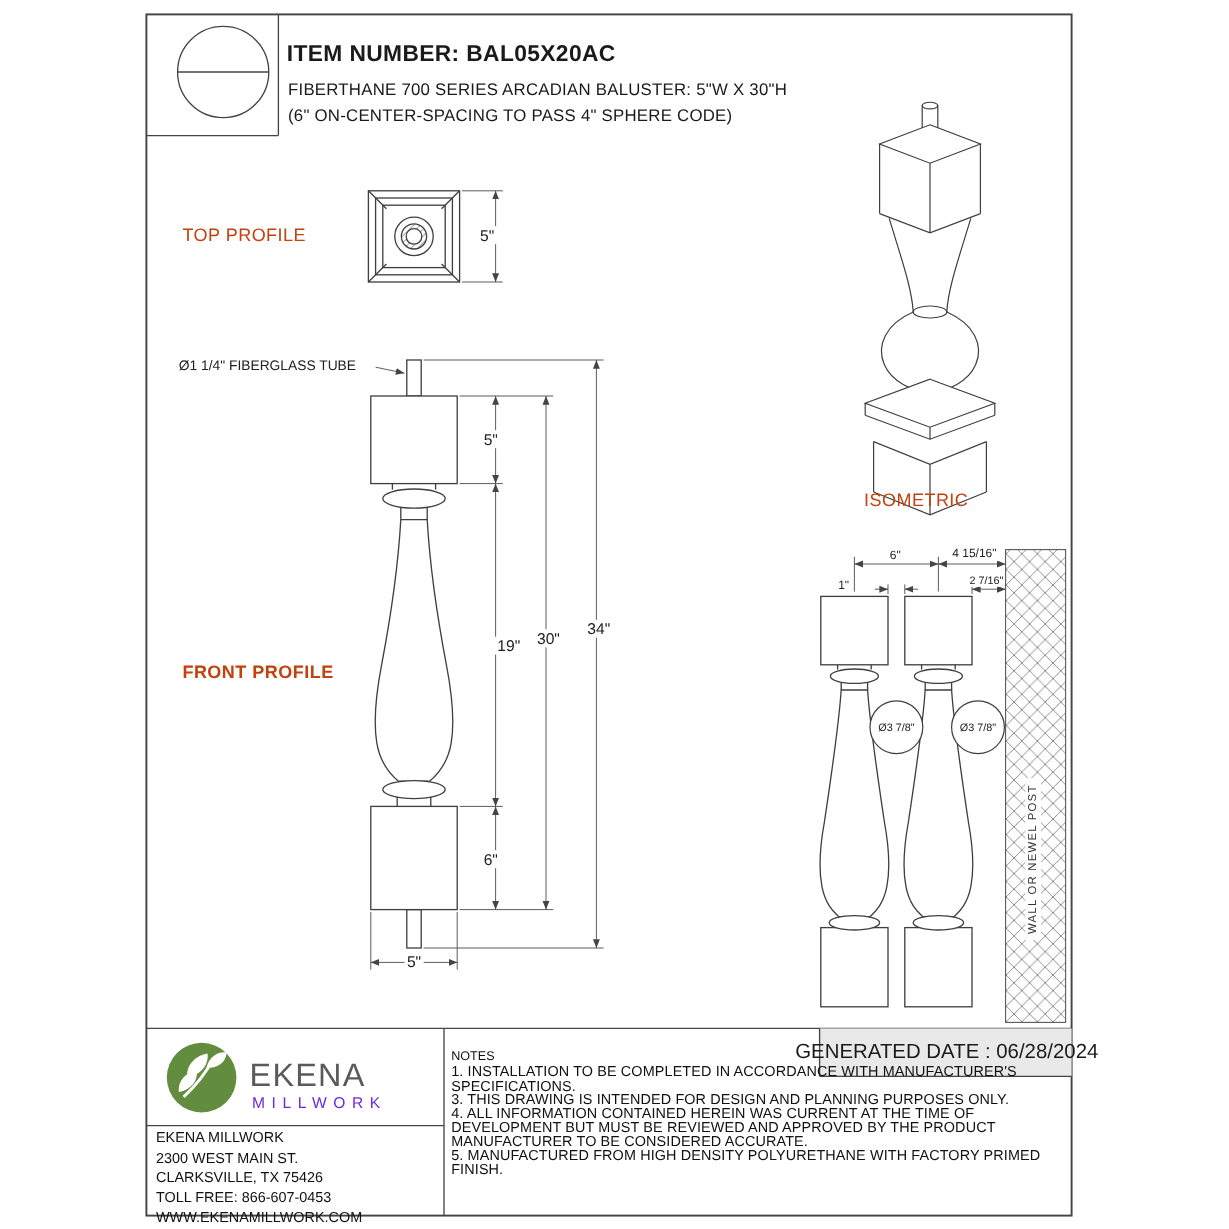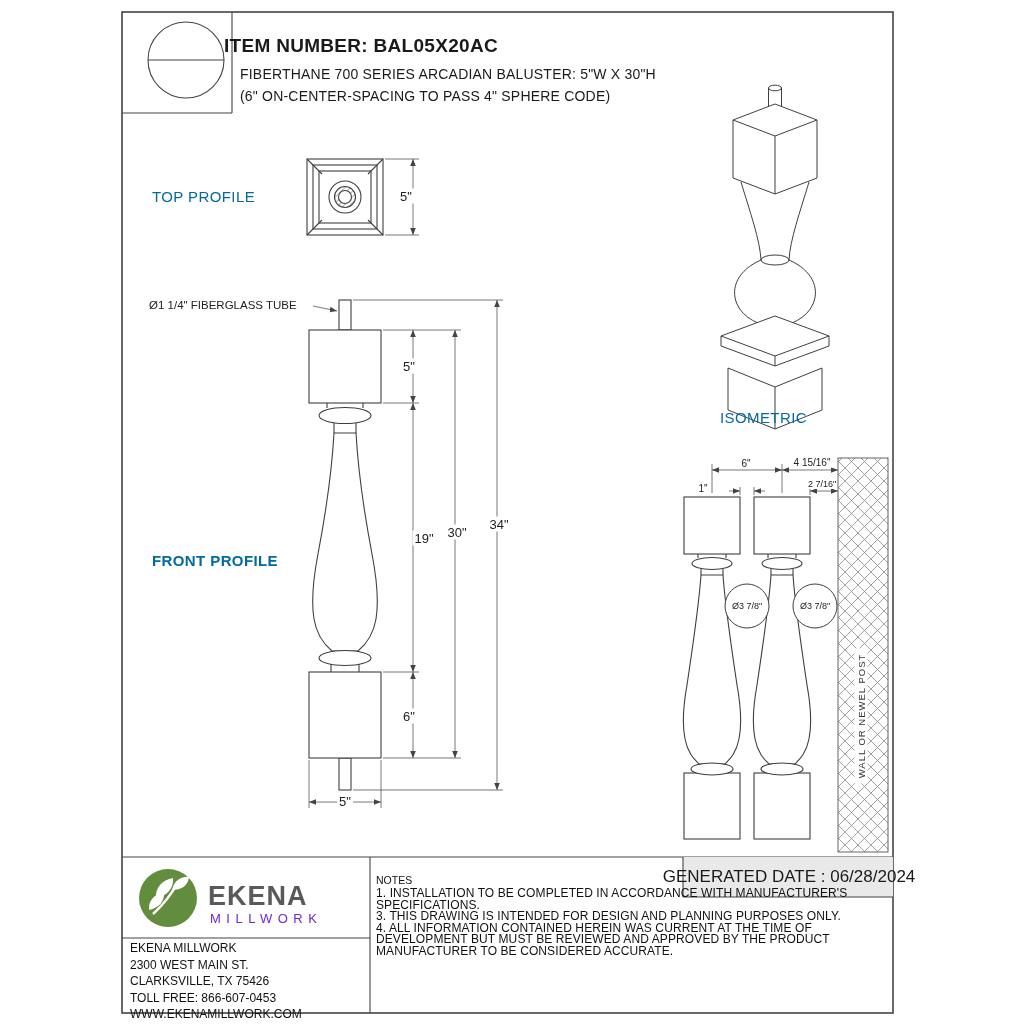--- a/index.html
+++ b/index.html
@@ -2,32 +2,32 @@
 <html><head>
 <meta charset="utf-8">
 <style>
   html,body { margin:0; padding:0; background:#fff; }
   .sheet { position:relative; width:1024px; height:1024px; background:#fff;
            font-family:"Liberation Sans", sans-serif; color:#1a1a1a; overflow:hidden; }
   .sheet svg.art { position:absolute; left:0; top:0; }
   .txt { position:absolute; white-space:nowrap; }
   .title { font-size:19px; font-weight:bold; letter-spacing:.3px; }
   .sub { font-size:14px; letter-spacing:.2px; }
-  .viewlabel { font-size:15px; letter-spacing:.4px; color:#0369a1; }
+  .viewlabel { font-size:15px; letter-spacing:.4px; color:#c2410c; }
   .note-small { font-size:11.5px; color:#222; }
   .dim { position:absolute; transform:translate(-50%,-50%); background:#fff;
          padding:0 2px; font-size:13px; color:#222; white-space:nowrap; }
   .dim.sm { font-size:10px; }
   .dim.xs { font-size:9px; padding:0 1px; }
   .walltext { position:absolute; transform:translate(-50%,-50%) rotate(-90deg);
               background:#fff; padding:1px 5px; font-size:9.5px; letter-spacing:1px;
               color:#333; white-space:nowrap; }
   .gendate { position:absolute; transform:translate(-50%,-50%); font-size:17px;
              font-weight:normal; white-space:nowrap; }
-  .brand-name { font-size:27px; font-weight:bold; letter-spacing:1px; color:#595a5c; }
+  .brand-name { font-size:27px; font-weight:normal; letter-spacing:1px; color:#595a5c; }
   .brand-sub { font-size:13px; letter-spacing:5.5px; color:#6d28d9; }
   .addr { position:absolute; left:130px; top:940px; font-size:12px; line-height:16.5px; color:#111; }
   .notes { position:absolute; left:376px; top:874px; width:514px; color:#111; }
   .notes .nt { font-size:10.5px; margin-bottom:2px; }
   .notes .note { font-size:12px; line-height:11.6px; letter-spacing:.1px; white-space:normal; }
 </style>
 </head>
 <body>
 
 <div class="sheet">
@@ -180,21 +180,21 @@
 
     <g>
       <circle cx="168" cy="898" r="29" fill="#628c3e"></circle>
       <path d="M153,914 C162,906 170,897 178,882" stroke="#fff" stroke-width="2.5" fill="none"></path>
       <path d="M156,898 C155,888 162,880 173,878 C174,888 167,896 156,898 Z" fill="#fff"></path>
       <path d="M149,910 C148,901 154,894 164,892 C165,901 159,908 149,910 Z" fill="#fff"></path>
       <path d="M172,890 C174,881 181,876 189,877 C188,886 181,890 172,890 Z" fill="#fff"></path>
     </g>
   </svg>
 
-  <div class="txt title" style="left:224px; top:35px;">ITEM NUMBER: BAL05X20AC</div>
+  <div class="txt title" style="left:239px; top:35px;">ITEM NUMBER: BAL05X20AC</div>
   <div class="txt sub" style="left:240px; top:66px;">FIBERTHANE 700 SERIES ARCADIAN BALUSTER: 5"W X 30"H</div>
   <div class="txt sub" style="left:240px; top:88px;">(6" ON-CENTER-SPACING TO PASS 4" SPHERE CODE)</div>
 
   <div class="txt viewlabel" style="left:152px; top:188px;">TOP PROFILE</div>
   <div class="txt viewlabel" style="left:152px; top:552px;font-weight:bold;">FRONT PROFILE</div>
   <div class="txt viewlabel" style="left:720px; top:409px;">ISOMETRIC</div>
 
   <div class="txt note-small" style="left:149px; top:299px;">Ø1 1/4" FIBERGLASS TUBE</div>
 
   <span class="dim" style="left:406px; top:196px;">5"</span>
@@ -224,15 +224,16 @@
     <div>CLARKSVILLE, TX 75426</div>
     <div>TOLL FREE: 866-607-0453</div>
     <div>WWW.EKENAMILLWORK.COM</div>
   </div>
 
   <div class="notes">
     <div class="nt">NOTES</div>
     <div class="note">1. INSTALLATION TO BE COMPLETED IN ACCORDANCE WITH MANUFACTURER'S SPECIFICATIONS.</div>
     <div class="note">3. THIS DRAWING IS INTENDED FOR DESIGN AND PLANNING PURPOSES ONLY.</div>
     <div class="note">4. ALL INFORMATION CONTAINED HEREIN WAS CURRENT AT THE TIME OF DEVELOPMENT BUT MUST BE REVIEWED AND APPROVED BY THE PRODUCT MANUFACTURER TO BE CONSIDERED ACCURATE.</div>
+    <div class="note">5. MANUFACTURED FROM HIGH DENSITY POLYURETHANE WITH FACTORY PRIMED FINISH.</div>
   </div>
 
 </div>
 
 </body></html>

